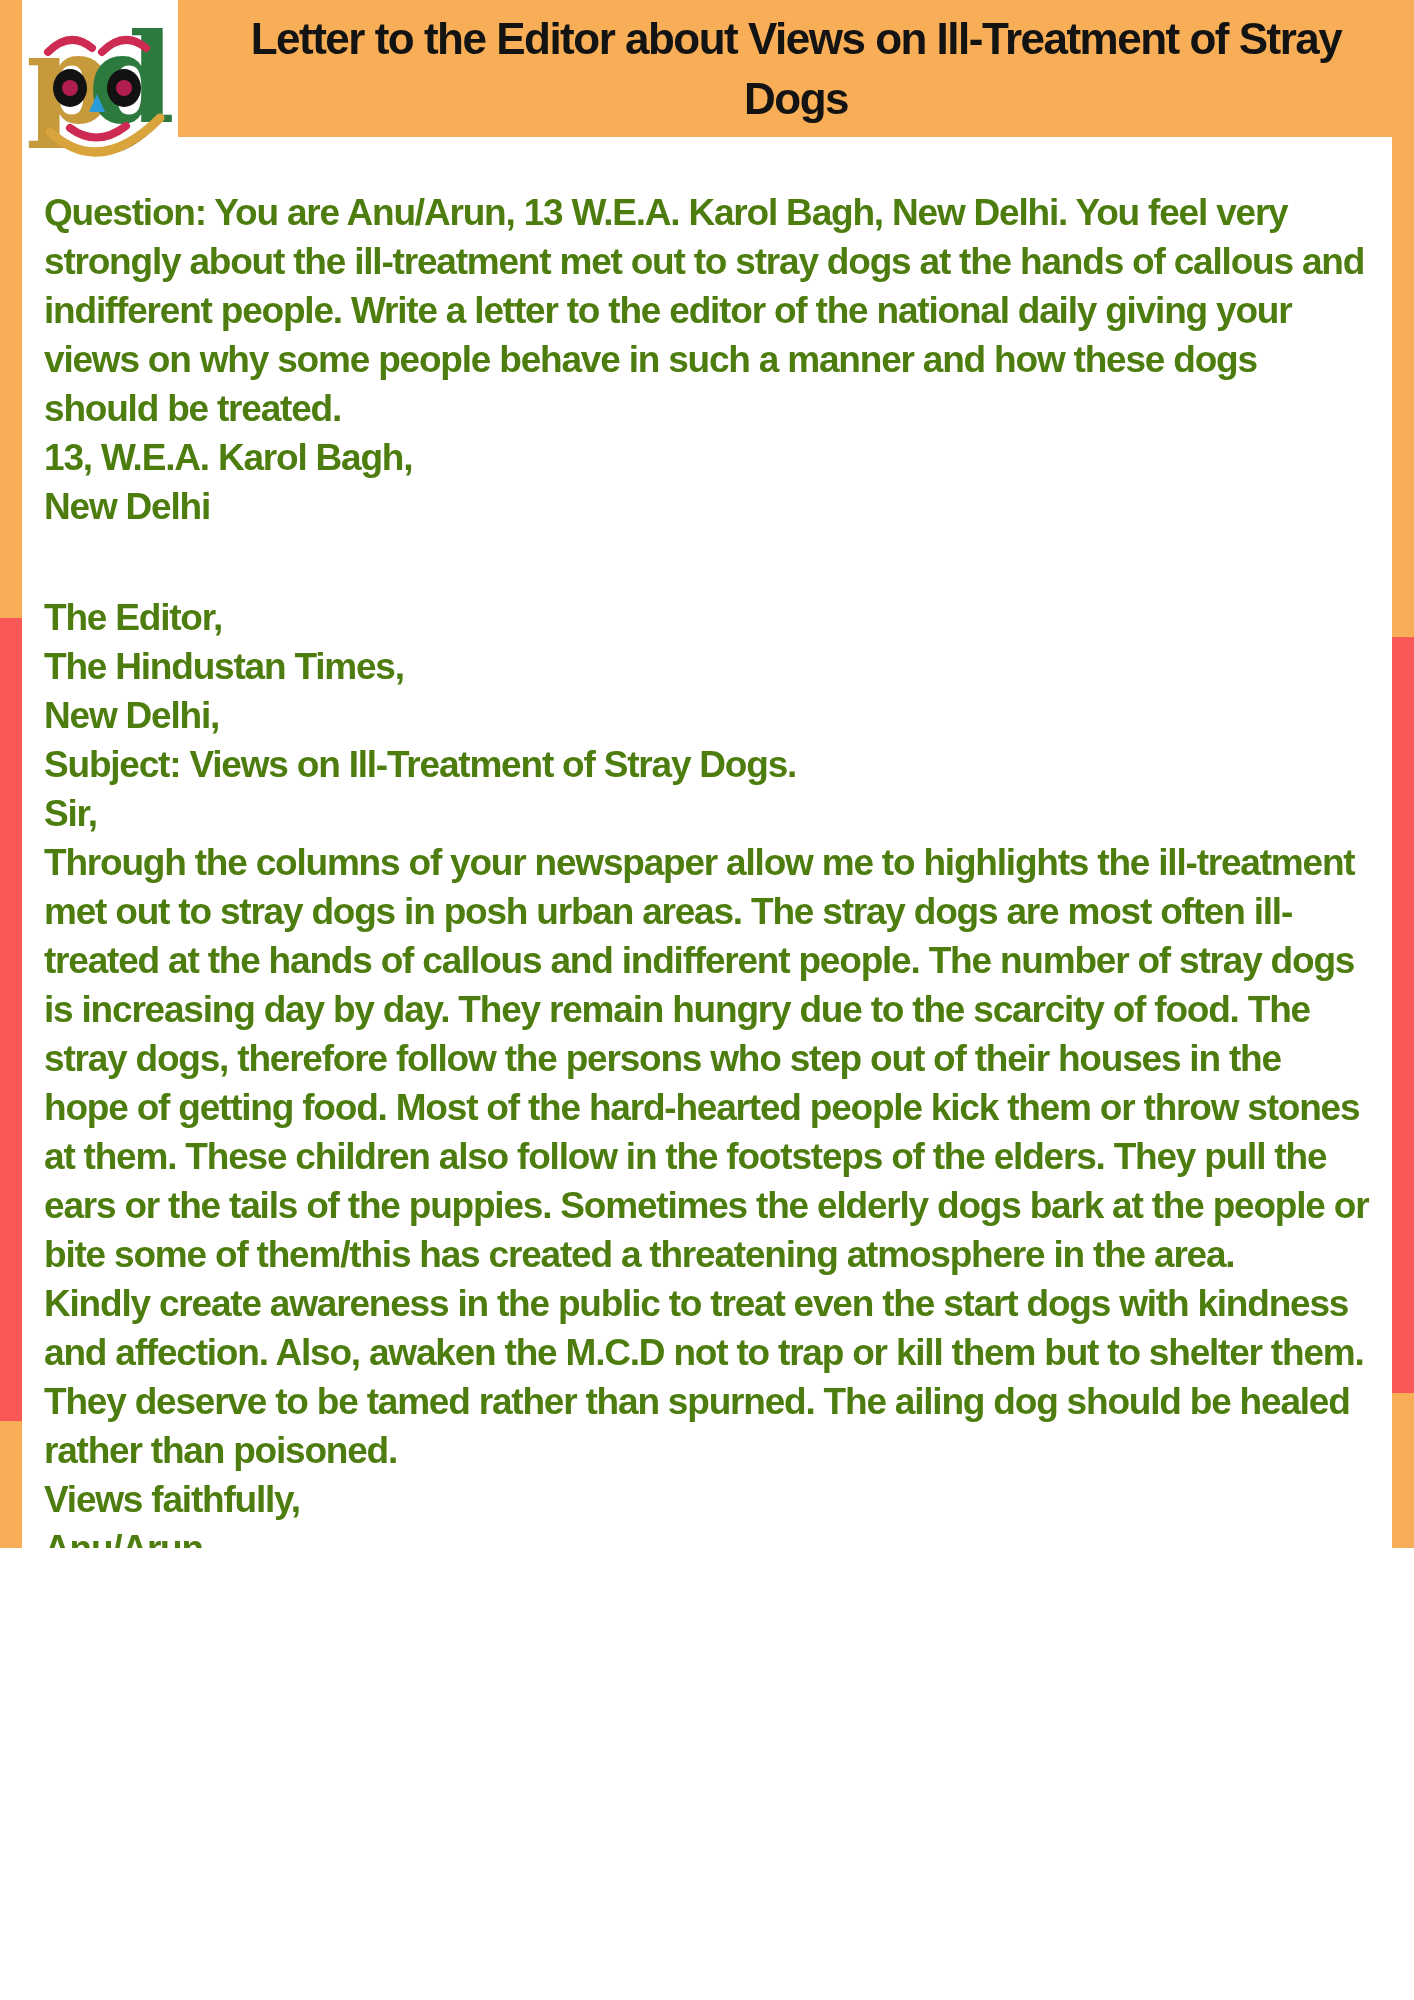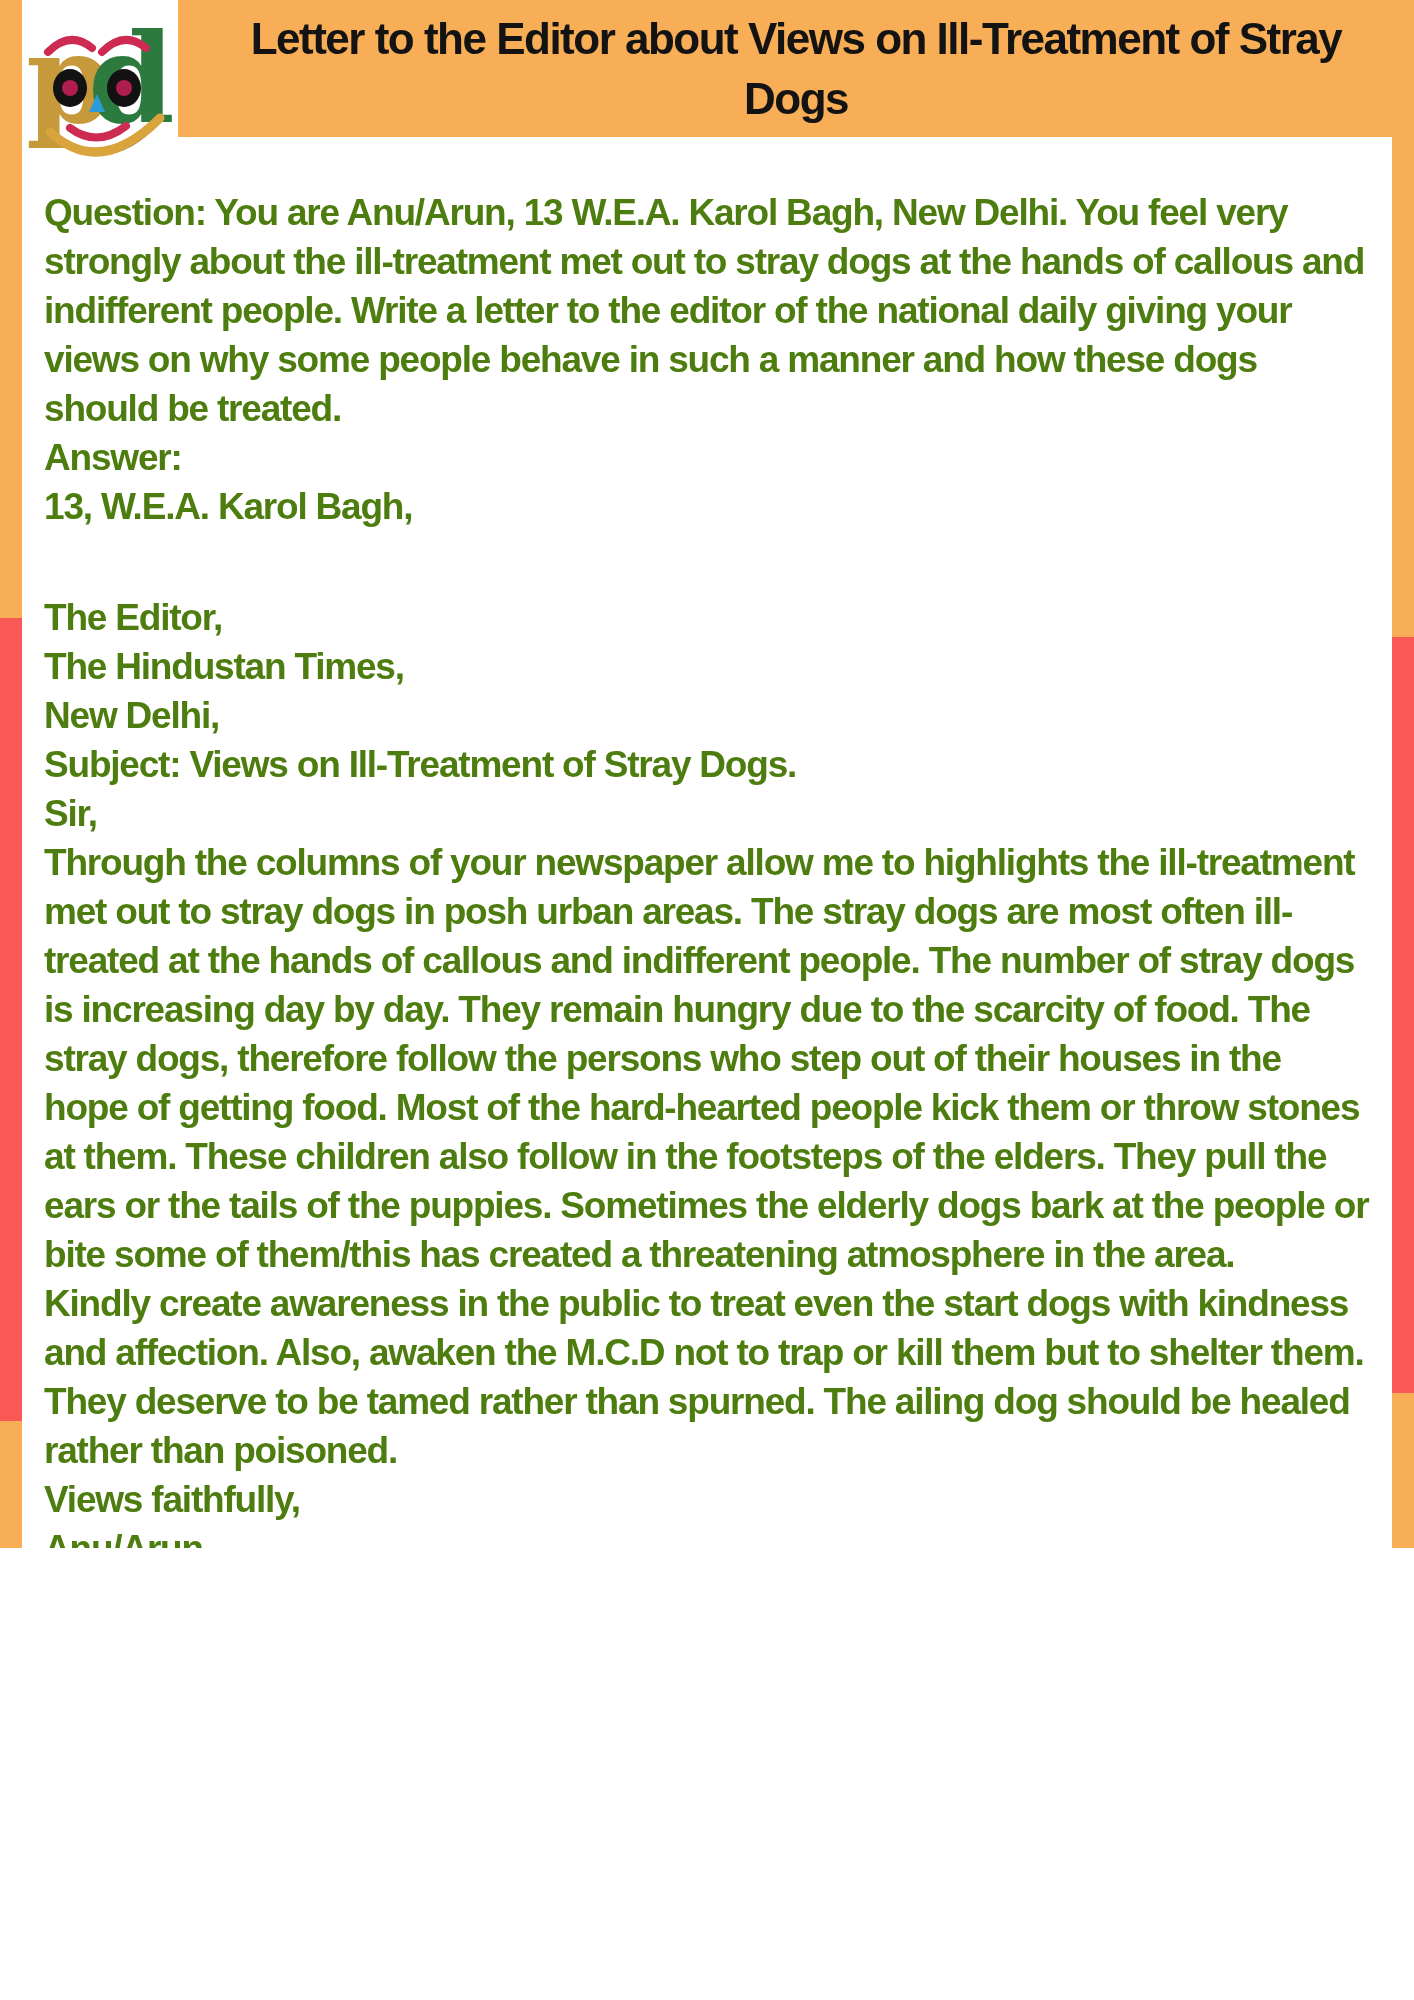--- a/index.html
+++ b/index.html
@@ -135,22 +135,22 @@
       <path d="M 58,150 Q 100,164 138,120" stroke="#222222" stroke-width="3" stroke-linecap="round" fill="none"></path>
       <path d="M 28,132 Q 78,178 138,118" stroke="#D9A43B" stroke-width="9" stroke-linecap="round" fill="none"></path>
     </svg>
   </div>
 
   <div class="content">
 
     <p class="question">Question: You are Anu/Arun, 13 W.E.A. Karol Bagh, New Delhi. You feel very strongly about the ill-treatment met out to stray dogs at the hands of callous and indifferent people. Write a letter to the editor of the national daily giving your views on why some people behave in such a manner and how these dogs should be treated.</p>
 
     <div class="answer-block">
-      <div>Answer:</div>
       <div>13, W.E.A. Karol Bagh,</div>
+      <div>New Delhi</div>
     </div>
 
     <div class="recipient-block">
       <div>The Editor,</div>
       <div>The Hindustan Times,</div>
       <div>New Delhi,</div>
       <div>Subject: Views on Ill-Treatment of Stray Dogs.</div>
     </div>
 
     <p class="salutation">Sir,</p>

